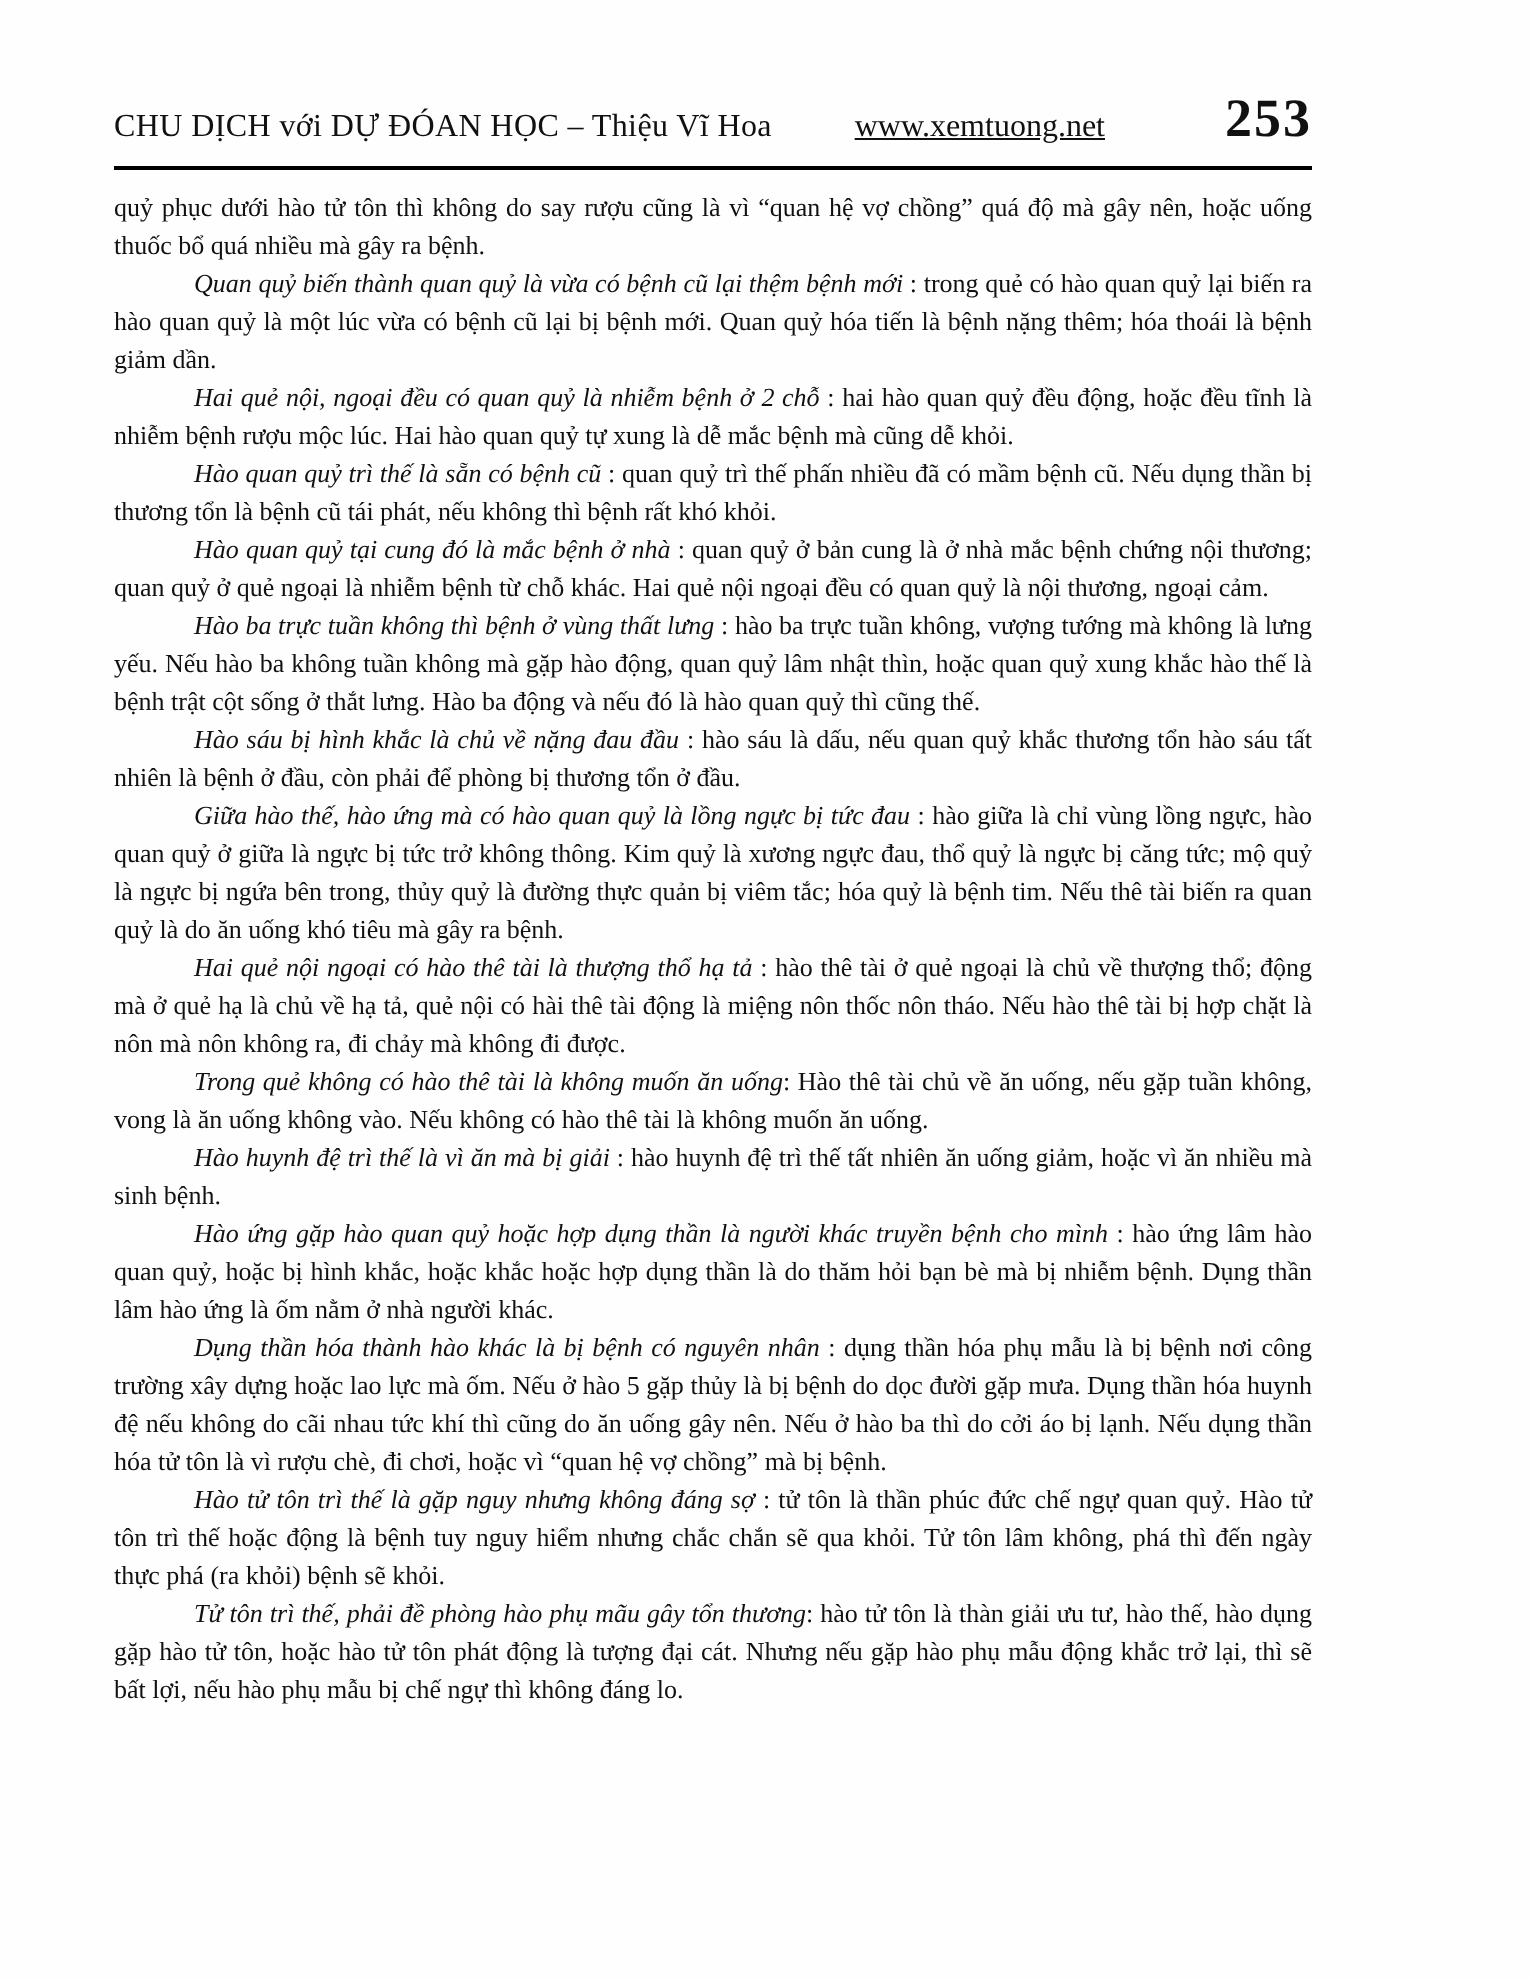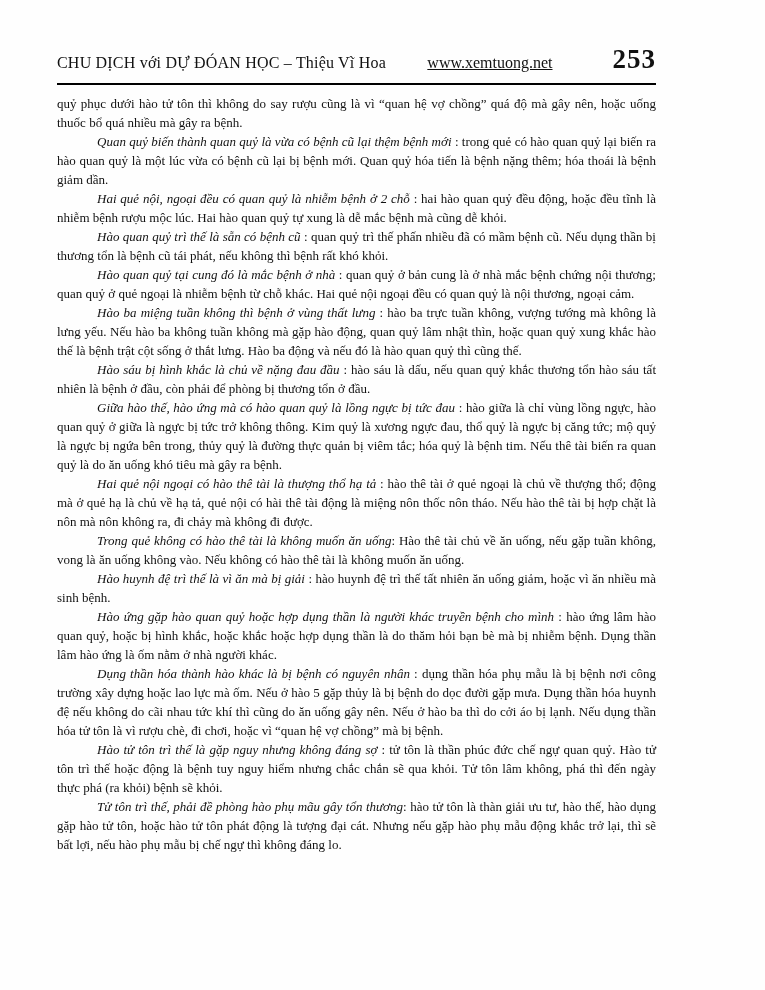--- a/index.html
+++ b/index.html
@@ -78,21 +78,21 @@
     <p class="para continuation"><span class="lead"></span><span class="sep"></span><span>quỷ phục dưới hào tử tôn thì không do say rượu cũng là vì “quan hệ vợ chồng” quá độ mà gây nên, hoặc uống thuốc bổ quá nhiều mà gây ra bệnh.</span></p>
 
     <p class="para"><span class="lead">Quan quỷ biến thành quan quỷ là vừa có bệnh cũ lại thệm bệnh mới</span><span class="sep"> : </span><span>trong quẻ có hào quan quỷ lại biến ra hào quan quỷ là một lúc vừa có bệnh cũ lại bị bệnh mới. Quan quỷ hóa tiến là bệnh nặng thêm; hóa thoái là bệnh giảm dần.</span></p>
 
     <p class="para"><span class="lead">Hai quẻ nội, ngoại đều có quan quỷ là nhiễm bệnh ở 2 chỗ</span><span class="sep"> : </span><span>hai hào quan quỷ đều động, hoặc đều tĩnh là nhiễm bệnh rượu mộc lúc. Hai hào quan quỷ tự xung là dễ mắc bệnh mà cũng dễ khỏi.</span></p>
 
     <p class="para"><span class="lead">Hào quan quỷ trì thế là sẵn có bệnh cũ</span><span class="sep"> : </span><span>quan quỷ trì thế phấn nhiều đã có mầm bệnh cũ. Nếu dụng thần bị thương tổn là bệnh cũ tái phát, nếu không thì bệnh rất khó khỏi.</span></p>
 
     <p class="para"><span class="lead">Hào quan quỷ tại cung đó là mắc bệnh ở nhà</span><span class="sep"> : </span><span>quan quỷ ở bản cung là ở nhà mắc bệnh chứng nội thương; quan quỷ ở quẻ ngoại là nhiễm bệnh từ chỗ khác. Hai quẻ nội ngoại đều có quan quỷ là nội thương, ngoại cảm.</span></p>
 
-    <p class="para"><span class="lead">Hào ba miệng tuần không thì bệnh ở vùng thất lưng</span><span class="sep"> : </span><span>hào ba trực tuần không, vượng tướng mà không là lưng yếu. Nếu hào ba không tuần không mà gặp hào động, quan quỷ lâm nhật thìn, hoặc quan quỷ xung khắc hào thế là bệnh trật cột sống ở thắt lưng. Hào ba động và nếu đó là hào quan quỷ thì cũng thế.</span></p>
+    <p class="para"><span class="lead">Hào ba trực tuần không thì bệnh ở vùng thất lưng</span><span class="sep"> : </span><span>hào ba trực tuần không, vượng tướng mà không là lưng yếu. Nếu hào ba không tuần không mà gặp hào động, quan quỷ lâm nhật thìn, hoặc quan quỷ xung khắc hào thế là bệnh trật cột sống ở thắt lưng. Hào ba động và nếu đó là hào quan quỷ thì cũng thế.</span></p>
 
     <p class="para"><span class="lead">Hào sáu bị hình khắc là chủ về nặng đau đầu</span><span class="sep"> : </span><span>hào sáu là dấu, nếu quan quỷ khắc thương tổn hào sáu tất nhiên là bệnh ở đầu, còn phải để phòng bị thương tổn ở đầu.</span></p>
 
     <p class="para"><span class="lead">Giữa hào thế, hào ứng mà có hào quan quỷ là lồng ngực bị tức đau</span><span class="sep"> : </span><span>hào giữa là chỉ vùng lồng ngực, hào quan quỷ ở giữa là ngực bị tức trở không thông. Kim quỷ là xương ngực đau, thổ quỷ là ngực bị căng tức; mộ quỷ là ngực bị ngứa bên trong, thủy quỷ là đường thực quản bị viêm tắc; hóa quỷ là bệnh tim. Nếu thê tài biến ra quan quỷ là do ăn uống khó tiêu mà gây ra bệnh.</span></p>
 
     <p class="para"><span class="lead">Hai quẻ nội ngoại có hào thê tài là thượng thổ hạ tả</span><span class="sep"> : </span><span>hào thê tài ở quẻ ngoại là chủ về thượng thổ; động mà ở quẻ hạ là chủ về hạ tả, quẻ nội có hài thê tài động là miệng nôn thốc nôn tháo. Nếu hào thê tài bị hợp chặt là nôn mà nôn không ra, đi chảy mà không đi được.</span></p>
 
     <p class="para"><span class="lead">Trong quẻ không có hào thê tài là không muốn ăn uống</span><span class="sep">: </span><span>Hào thê tài chủ về ăn uống, nếu gặp tuần không, vong là ăn uống không vào. Nếu không có hào thê tài là không muốn ăn uống.</span></p>
 
     <p class="para"><span class="lead">Hào huynh đệ trì thế là vì ăn mà bị giải</span><span class="sep"> : </span><span>hào huynh đệ trì thế tất nhiên ăn uống giảm, hoặc vì ăn nhiều mà sinh bệnh.</span></p>

